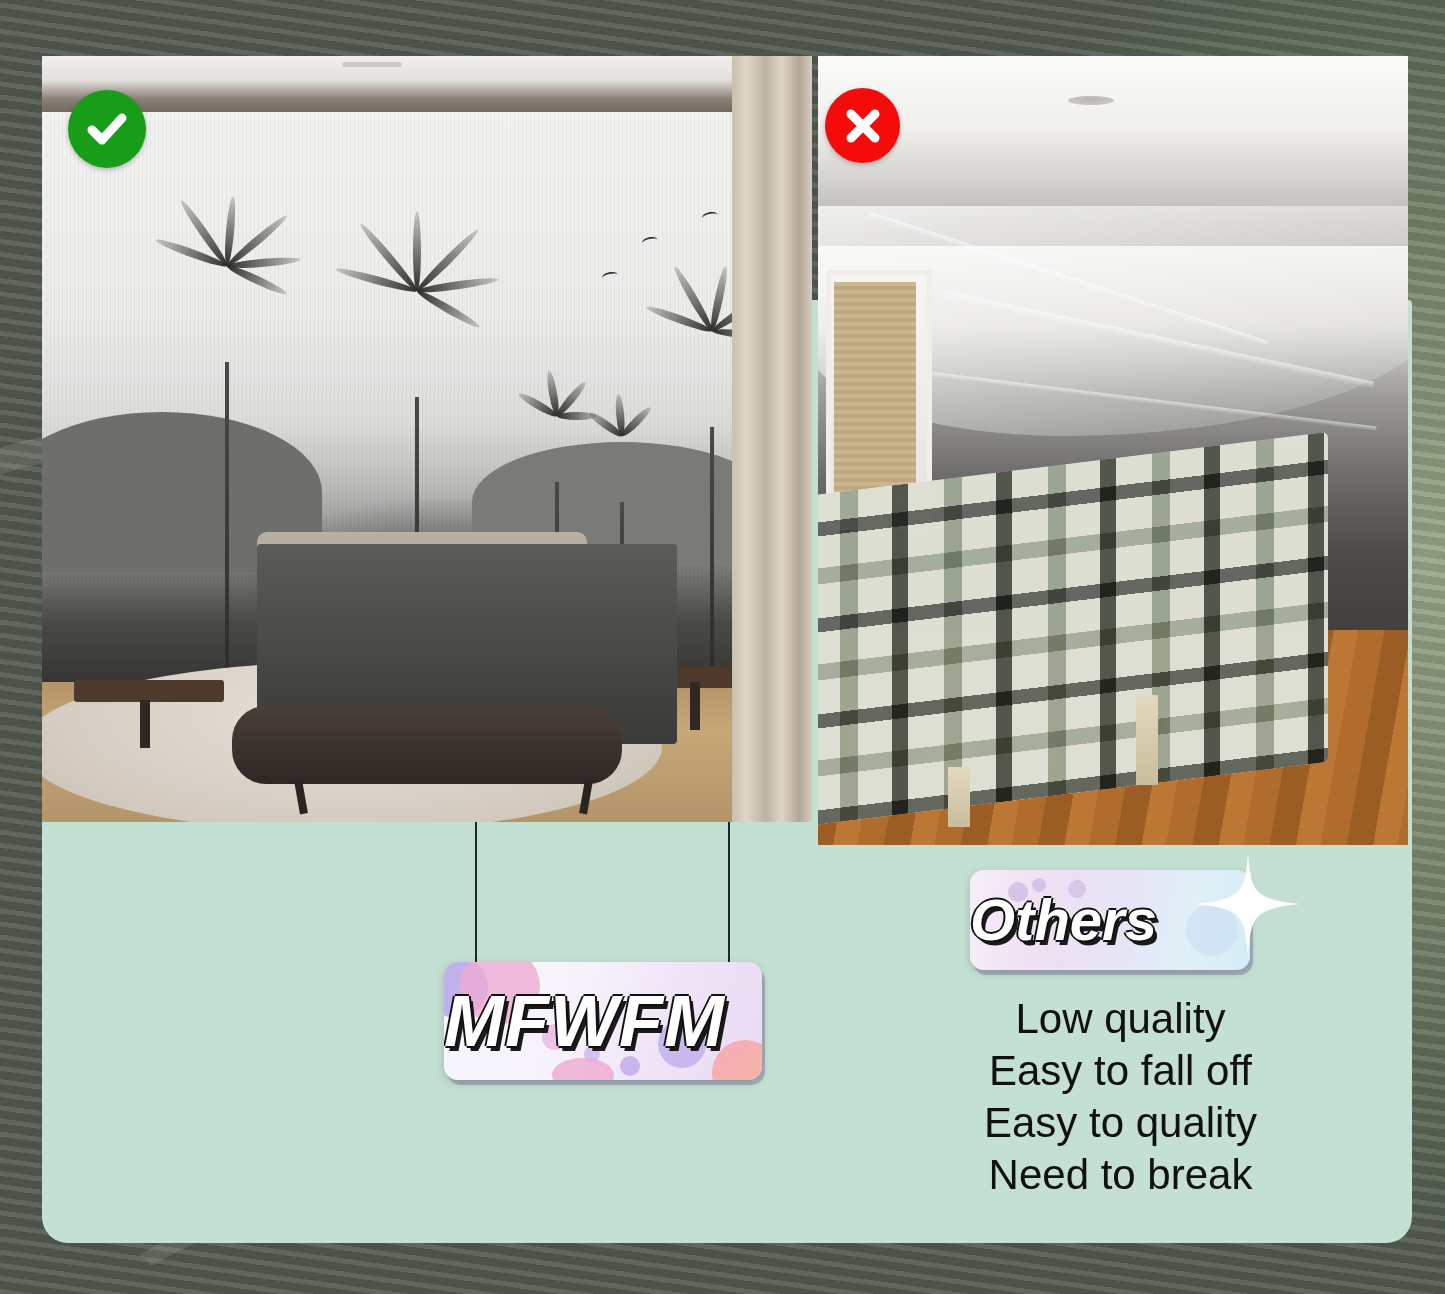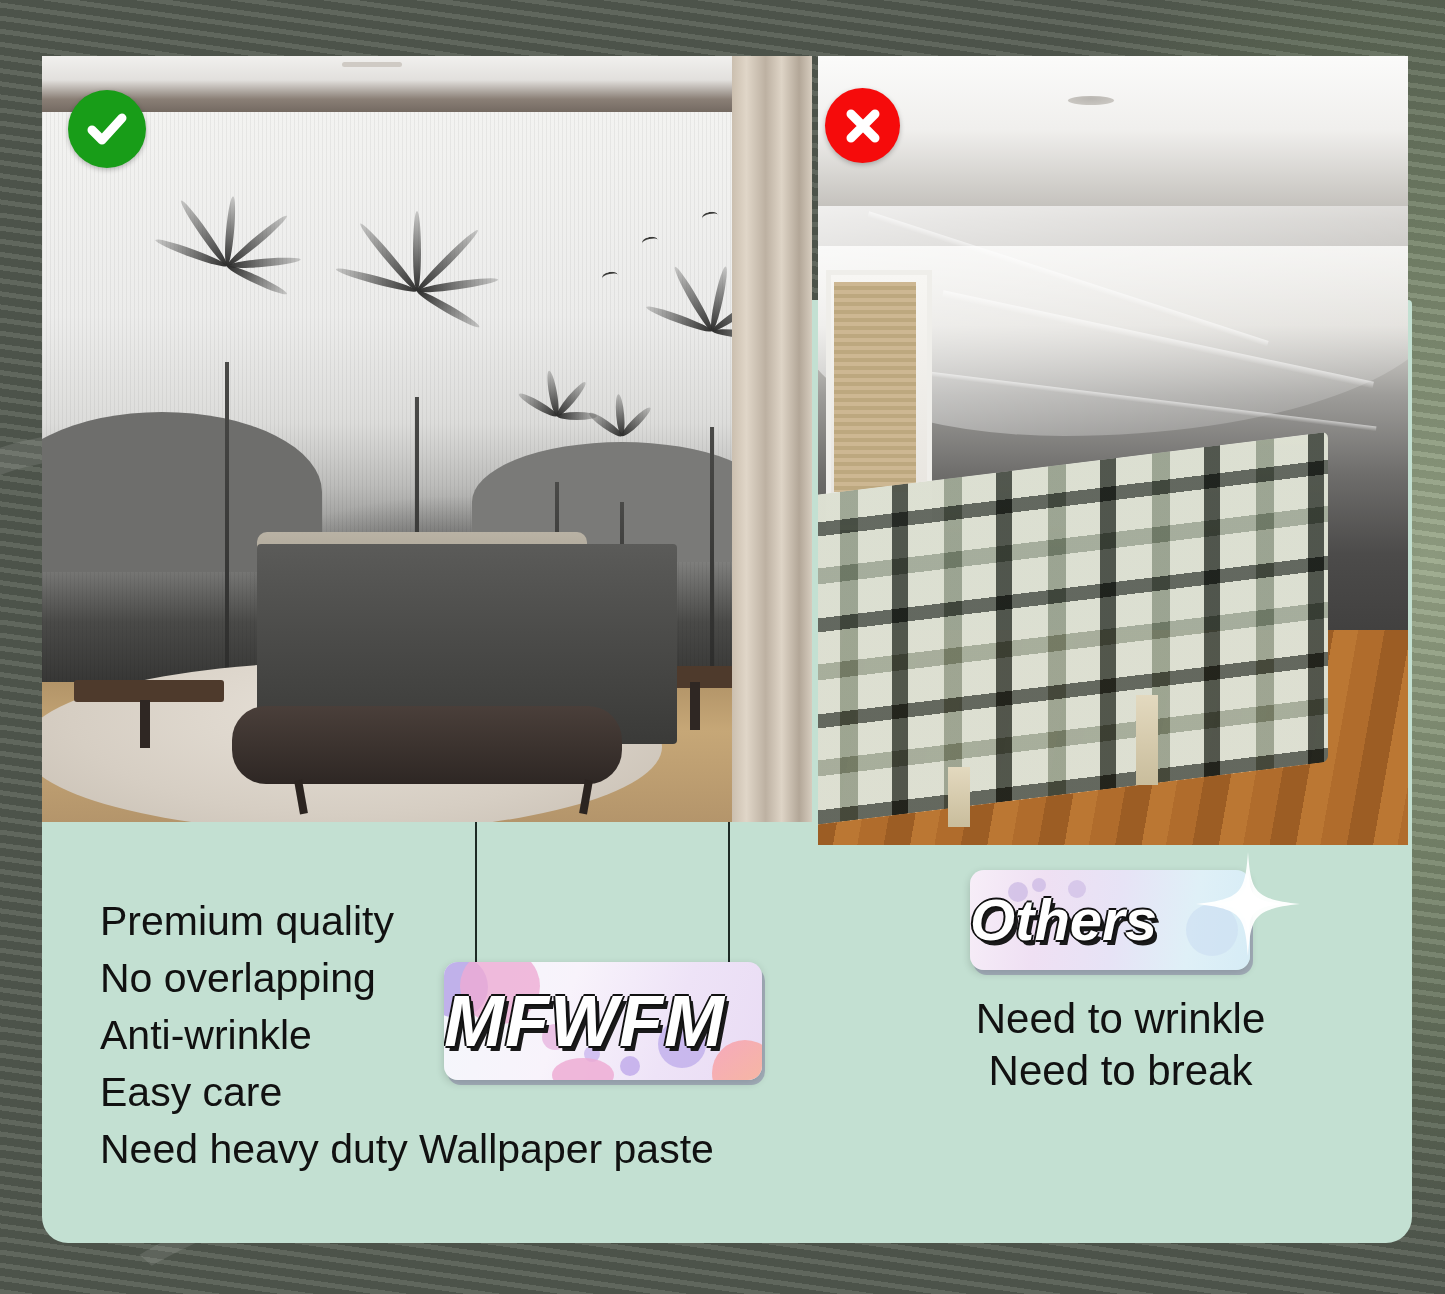--- a/index.html
+++ b/index.html
@@ -261,26 +261,21 @@
       <radialGradient id="sg" cx="50%" cy="50%" r="50%">
         <stop offset="0%" stop-color="#ffffff" stop-opacity="1"></stop>
         <stop offset="100%" stop-color="#ffffff" stop-opacity="0"></stop>
       </radialGradient>
     </defs>
     <circle cx="52" cy="52" r="16" fill="url(#sg)"></circle>
     <path d="M52 0 C55 40 58 47 104 52 C58 57 55 64 52 104 C49 64 46 57 0 52 C46 47 49 40 52 0 Z" fill="#ffffff" opacity=".95"></path>
     <path d="M52 18 C54 44 56 48 86 52 C56 56 54 60 52 86 C50 60 48 56 18 52 C48 48 50 44 52 18 Z" fill="#ffffff"></path>
   </svg>
 
-  <div id="left-copy">
-    <div class="line">Premium quality</div>
-    <div class="line">No overlapping</div>
-    <div class="line">Anti-wrinkle</div>
-    <div class="line">Easy care</div>
-    <div class="line">Need heavy duty Wallpaper paste</div>
-  </div>
 
   <div id="right-copy">
-    <div class="line">Need to wrinkle</div>
+    <div class="line">Low quality</div>
+    <div class="line">Easy to fall off</div>
+    <div class="line">Easy to quality</div>
     <div class="line">Need to break</div>
   </div>
 
 </div>
 
 </body></html>

